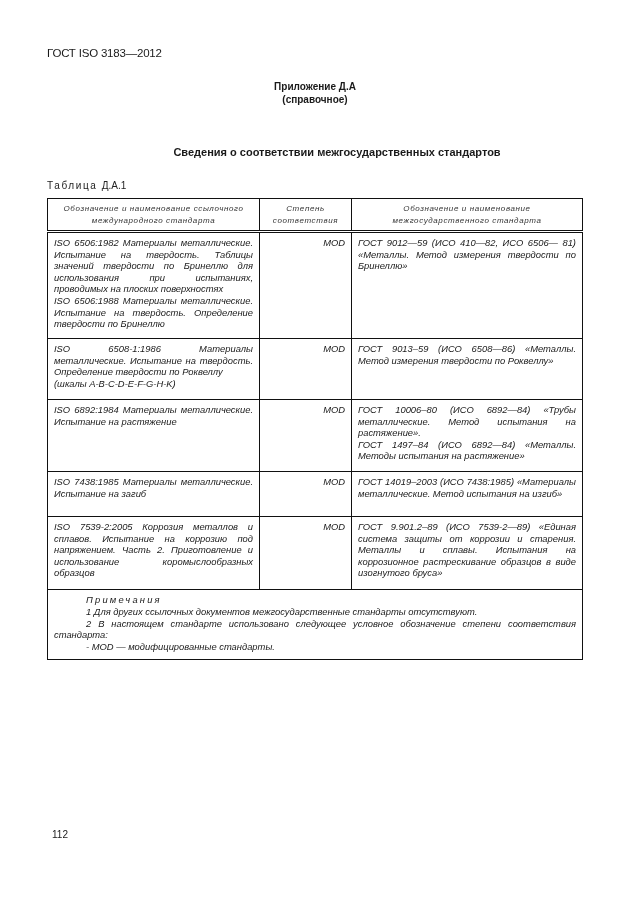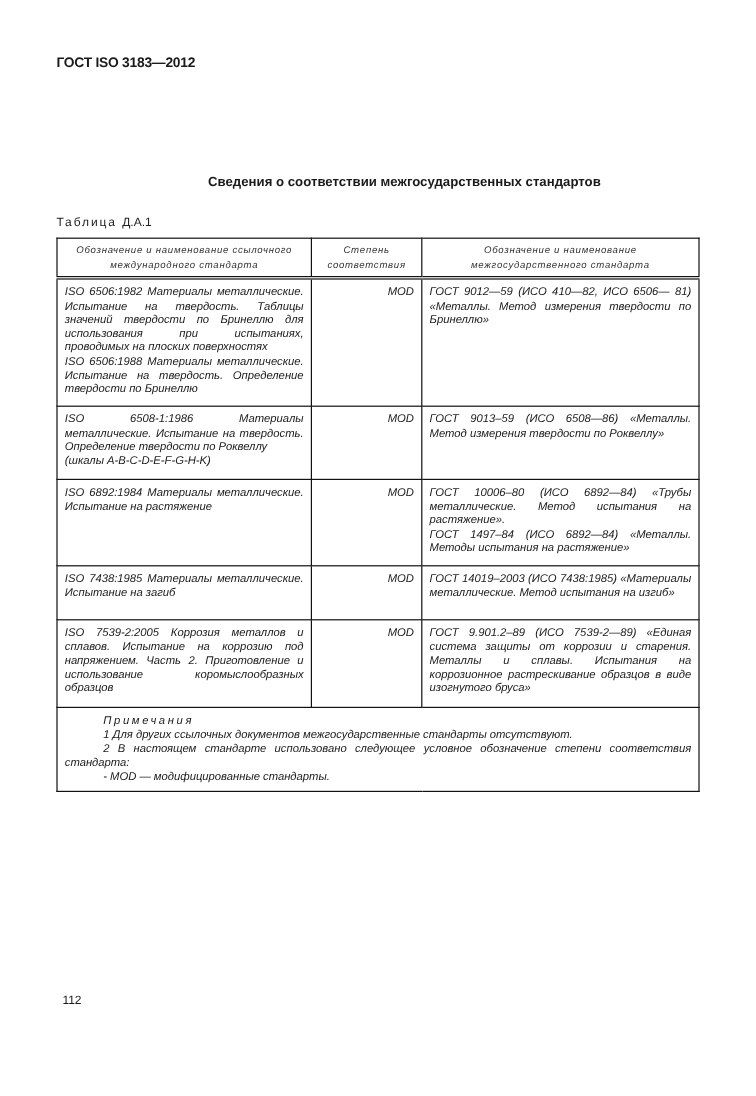--- a/index.html
+++ b/index.html
@@ -2,21 +2,21 @@
 <html><head>
 <meta charset="utf-8">
 <style>
   html, body { margin: 0; padding: 0; background: #ffffff; }
   body {
     width: 630px; height: 913px; position: relative; overflow: hidden;
     font-family: "Liberation Sans", sans-serif; color: #1a1a1a;
   }
   .doc-id {
     position: absolute; left: 47px; top: 47px;
-    font-size: 11.5px; font-weight: bold; letter-spacing: -0.2px;
+    font-size: 11.5px; font-weight: normal; letter-spacing: -0.2px;
   }
   .appendix {
     position: absolute; left: 0; width: 630px; top: 80px;
     text-align: center; font-size: 10px; font-weight: bold; line-height: 13px;
   }
   .title {
     position: absolute; left: 0; width: 630px; top: 145px;
     text-align: center; font-size: 11px; font-weight: bold; line-height: 14px; padding-left: 22px;
   }
   .table-caption {
@@ -51,20 +51,22 @@
   .page-num {
     position: absolute; left: 52px; top: 829px; font-size: 10px;
   }
 </style>
 </head>
 <body>
 
 <div class="doc-id">ГОСТ ISO 3183—2012</div>
 
 <div class="appendix">
+  <div>Приложение Д.А</div>
+  <div>(справочное)</div>
 </div>
 
 <div class="title">
   <div>Сведения о соответствии межгосударственных стандартов</div>
 </div>
 
 <div class="table-caption">
   <span>Таблица</span>
   <span class="num">Д.А.1</span>
 </div>

